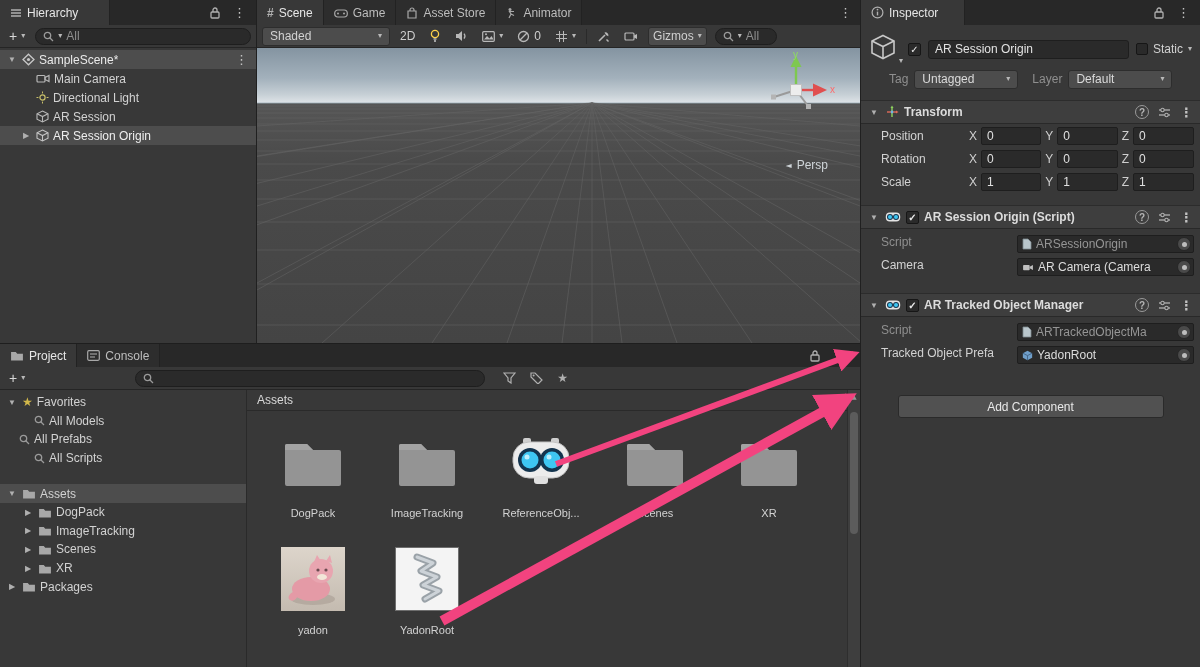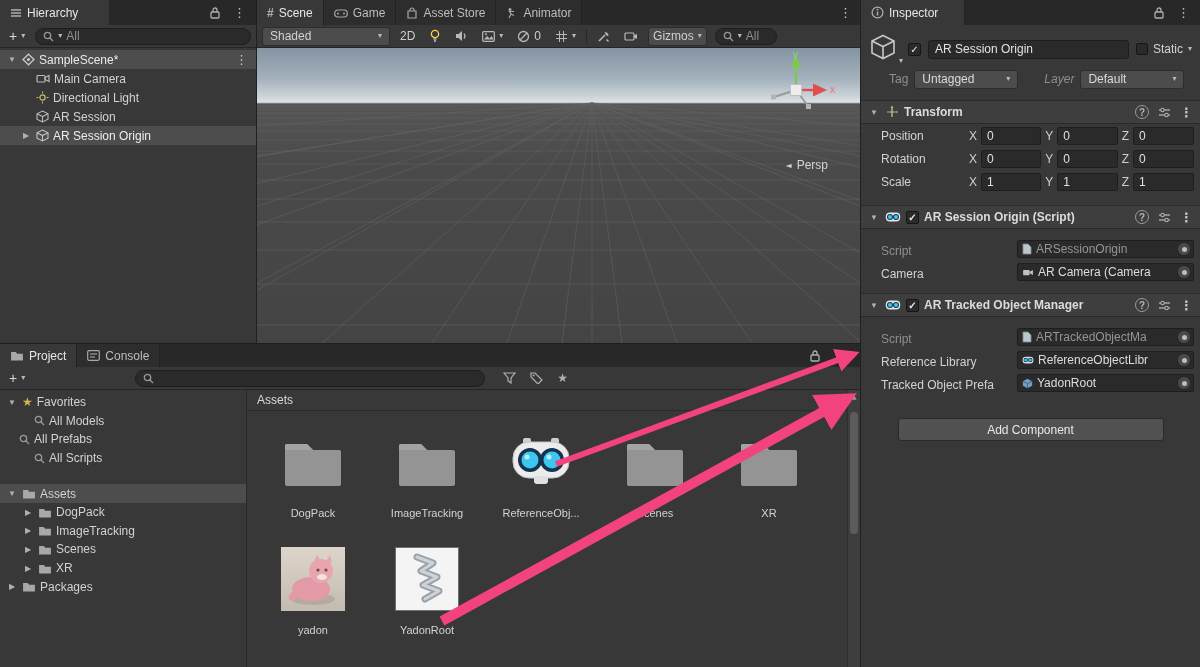--- a/index.html
+++ b/index.html
@@ -68,21 +68,21 @@
     display:flex; align-items:center; gap:5px; padding:0 7px; font-weight:bold; color:#dcdcdc; }
   .comp-hdr .right { margin-left:auto; display:flex; align-items:center; gap:9px; }
   .helpicon { width:14px; height:14px; border-radius:50%; border:1px solid #9a9a9a; color:#b4b4b4; font-size:10px;
     font-weight:bold; display:flex; align-items:center; justify-content:center; }
   .vrow { display:flex; align-items:center; height:23px; padding:0 6px 0 20px; gap:4px; }
   .vrow .vlabel { width:84px; flex:none; }
   .axis { display:flex; align-items:center; gap:4px; flex:1; }
   .axl { color:#cfcfcf; }
   .axv { flex:1; background:#2a2a2a; border:1px solid #1e1e1e; border-radius:2px; height:18px;
     display:flex; align-items:center; padding:0 5px; color:#e0e0e0; }
-  .frow { display:flex; align-items:flex-end; height:23px; padding:0 6px 0 20px; }
+  .frow { display:flex; align-items:flex-start; height:23px; padding:0 6px 0 20px; }
   .flabel { width:136px; flex:none; overflow:hidden; text-overflow:ellipsis; white-space:nowrap; }
   .objfield { flex:1; min-width:0; background:#2a2a2a; border:1px solid #1e1e1e; border-radius:2px; height:18px;
     display:flex; align-items:center; gap:4px; padding:0 2px 0 4px; cursor:pointer; }
   .objfield .val { white-space:nowrap; overflow:hidden; min-width:0; color:#dcdcdc; }
   .objfield .val.dimv { color:#959595; }
   .addcomp { margin:26px auto 0; width:266px; height:23px; background:#515151; border:1px solid #2a2a2a;
     border-radius:3px; color:#e8e8e8; display:flex; align-items:center; justify-content:center; cursor:pointer; }
 
   
   #project { position:absolute; left:0; top:343px; width:860px; height:324px; background:#383838; border-top:1px solid #1e1e1e; }
@@ -411,21 +411,21 @@
           <span class="caret">▾</span>
         </div>
       </div>
 
       <div class="tag-row">
         <span class="dim">Tag</span>
         <div class="dd">
           <span>Untagged</span>
             <span class="caret">▾</span>
         </div>
-        <span class="dim" style="margin-left:20px;font-style:italic;">Layer</span>
+        <span class="dim" style="margin-left:8px;">Layer</span>
         <div class="dd">
           <span>Default</span>
             <span class="caret">▾</span>
         </div>
       </div>
 
       <div class="comp-hdr" style="margin-top:8px;">
         <span class="fold">▼</span>
         <svg class="mi" width="14" height="14" viewBox="0 0 14 14">
           <line x1="7" y1="2" x2="7" y2="12" stroke="#8fd45f" stroke-width="1.4"></line>
@@ -570,36 +570,20 @@
         </span>
       </div>
       <div style="height:6px;"></div>
       <div class="frow">
         <span class="flabel dim">Script</span>
         <div class="objfield">
           <svg class="mi" width="10" height="12" viewBox="0 0 10 12">
             <path d="M1 1h5l3 3v7H1z" fill="#b9c6cc" stroke="#7d8a90" stroke-width="0.8"></path>
           </svg>
           <span class="val dimv">ARTrackedObjectMa</span>
-          <span class="picker">
-              <i></i>
-            </span>
-        </div>
-      </div>
-      <div class="frow">
-        <span class="flabel">Reference Library</span>
-        <div class="objfield">
-          <svg class="mi" width="12" height="10" viewBox="0 0 16 12">
-            <rect x="0.8" y="1.5" width="14.4" height="9" rx="4" fill="#e4e4e4"></rect>
-            <circle cx="5" cy="6" r="3" fill="#13344e"></circle>
-              <circle cx="5" cy="6" r="2" fill="#3ec6f2"></circle>
-            <circle cx="11" cy="6" r="3" fill="#13344e"></circle>
-              <circle cx="11" cy="6" r="2" fill="#3ec6f2"></circle>
-          </svg>
-          <span class="val">ReferenceObjectLibr</span>
           <span class="picker">
               <i></i>
             </span>
         </div>
       </div>
       <div class="frow">
         <span class="flabel">Tracked Object Prefa</span>
         <div class="objfield">
           <svg class="mi" width="11" height="11" viewBox="0 0 13 13">
             <path d="M6.5 1 12 3.8v5.4L6.5 12 1 9.2V3.8z" fill="#6f9ec9"></path>

